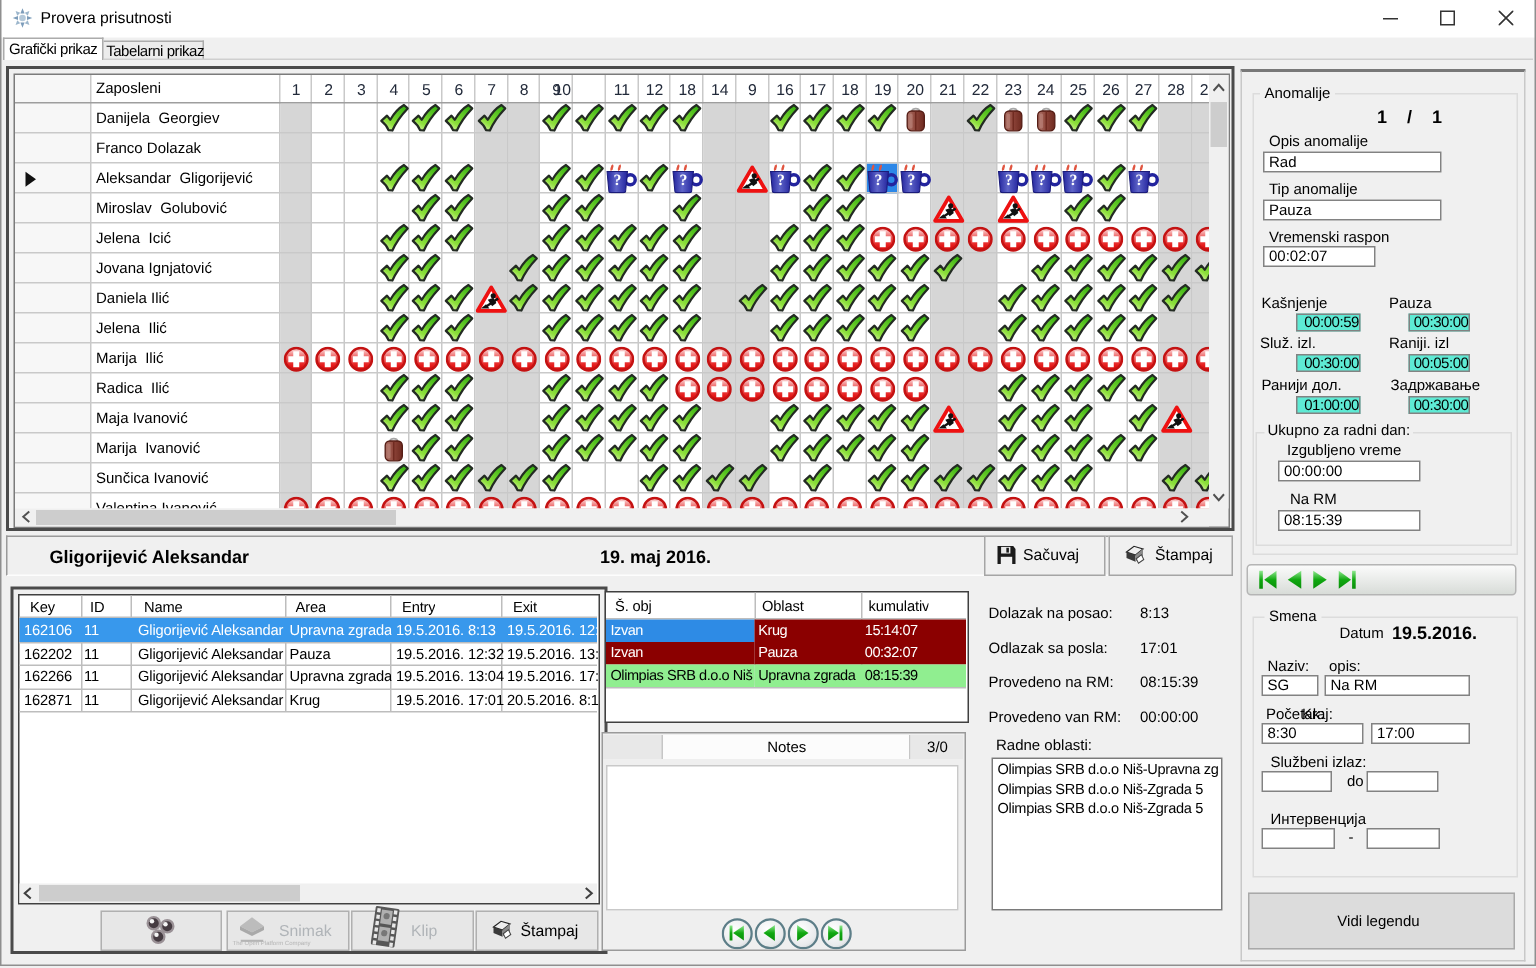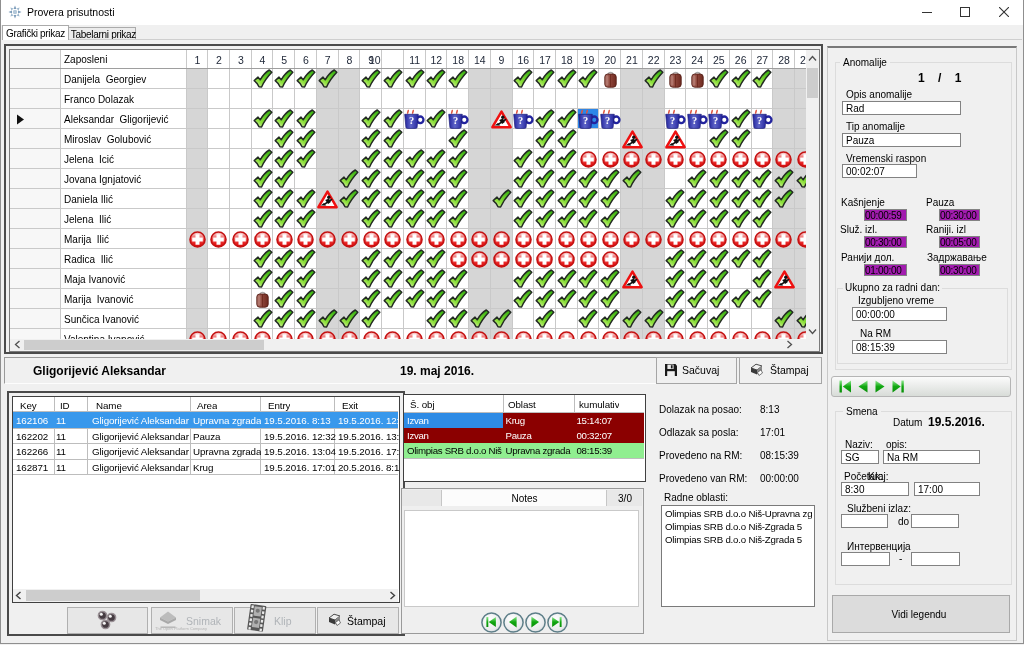--- a/index.html
+++ b/index.html
@@ -1,19 +1,19 @@
 <!DOCTYPE html>
 <html><head><meta charset="utf-8"><style>
 html,body{margin:0;padding:0}
 body{width:1024px;height:645px;position:relative;overflow:hidden;background:#f0f0f0;
  font-family:"Liberation Sans",sans-serif;font-size:10px;color:#000}
 .a{position:absolute}
 .lbl{position:absolute;font-size:10px;white-space:nowrap}
 .tb{position:absolute;background:#fff;border:1px solid #828282;font-size:10px;padding:1px 0 0 3px;white-space:nowrap;overflow:hidden}
-.tbc{position:absolute;background:#a21caf;border:1px solid #828282;font-size:10px;text-align:left;white-space:nowrap;overflow:hidden;letter-spacing:-0.3px}
+.tbc{position:absolute;background:#5eead4;border:1px solid #828282;font-size:10px;text-align:right;white-space:nowrap;overflow:hidden;letter-spacing:-0.3px}
 .hn{position:absolute;font-size:10.5px;color:#222a3a;text-align:center}
 .nm{position:absolute;font-size:10px;color:#000;white-space:nowrap;overflow:hidden}
 .td{position:absolute;font-size:9.8px;color:#000;white-space:nowrap;overflow:hidden;letter-spacing:-0.1px}
 </style></head><body>
 <svg width="0" height="0" style="position:absolute">
 <defs>
 <linearGradient id="gchk" x1="0" y1="1" x2="0.7" y2="0">
  <stop offset="0" stop-color="#f2fbc8"></stop>
         <stop offset="0.35" stop-color="#8ee03c"></stop>
         <stop offset="1" stop-color="#3db514"></stop>

